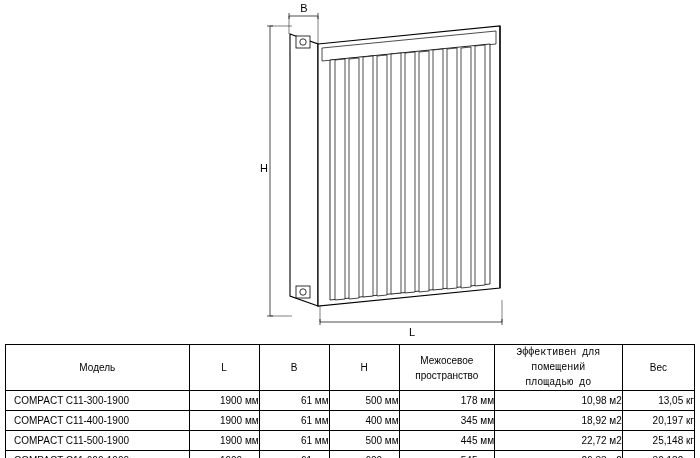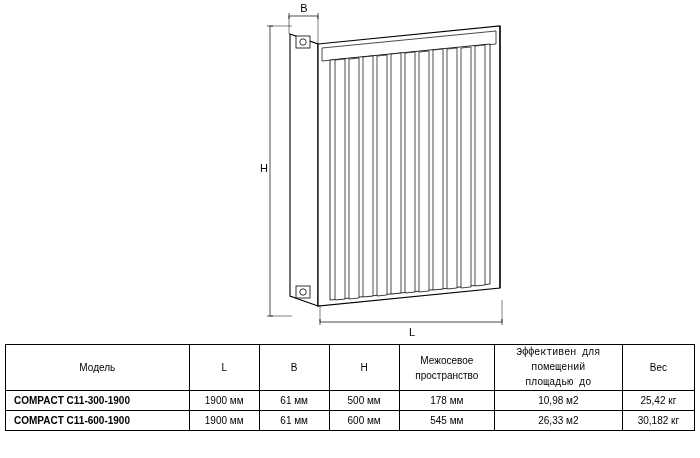--- a/index.html
+++ b/index.html
@@ -53,25 +53,25 @@
     font-weight: normal;
     height: 20px;
   }
   #spec-table thead th {
     height: 42px;
     font-weight: normal;
     line-height: 1.5;
   }
   #spec-table tbody td {
     height: 19px;
+    text-align: right;
   }
   #spec-table tbody td.model-cell {
     text-align: left;
     padding-left: 8px;
-    font-weight: bold;
   }
   .th-two-line span {
     display: block;
   }
   
   .col-model  { width: 185px; }
   .col-l      { width: 70px; }
   .col-b      { width: 70px; }
   .col-h      { width: 70px; }
   .col-axis   { width: 95px; margin-top: 16px; }
@@ -180,21 +180,39 @@
     </tr>
   </thead>
   <tbody>
     <tr>
       <td class="model-cell">COMPACT C11-300-1900</td>
       <td>1900 мм</td>
       <td>61 мм</td>
       <td>500 мм</td>
       <td>178 мм</td>
       <td>10,98 м2</td>
-      <td>25,42 кг</td>
+      <td>13,05 кг</td>
+    </tr>
+    <tr>
+      <td class="model-cell">COMPACT C11-400-1900</td>
+      <td>1900 мм</td>
+      <td>61 мм</td>
+      <td>400 мм</td>
+      <td>345 мм</td>
+      <td>18,92 м2</td>
+      <td>20,197 кг</td>
+    </tr>
+    <tr>
+      <td class="model-cell">COMPACT C11-500-1900</td>
+      <td>1900 мм</td>
+      <td>61 мм</td>
+      <td>500 мм</td>
+      <td>445 мм</td>
+      <td>22,72 м2</td>
+      <td>25,148 кг</td>
     </tr>
     <tr>
       <td class="model-cell">COMPACT C11-600-1900</td>
       <td>1900 мм</td>
       <td>61 мм</td>
       <td>600 мм</td>
       <td>545 мм</td>
       <td>26,33 м2</td>
       <td>30,182 кг</td>
     </tr>

